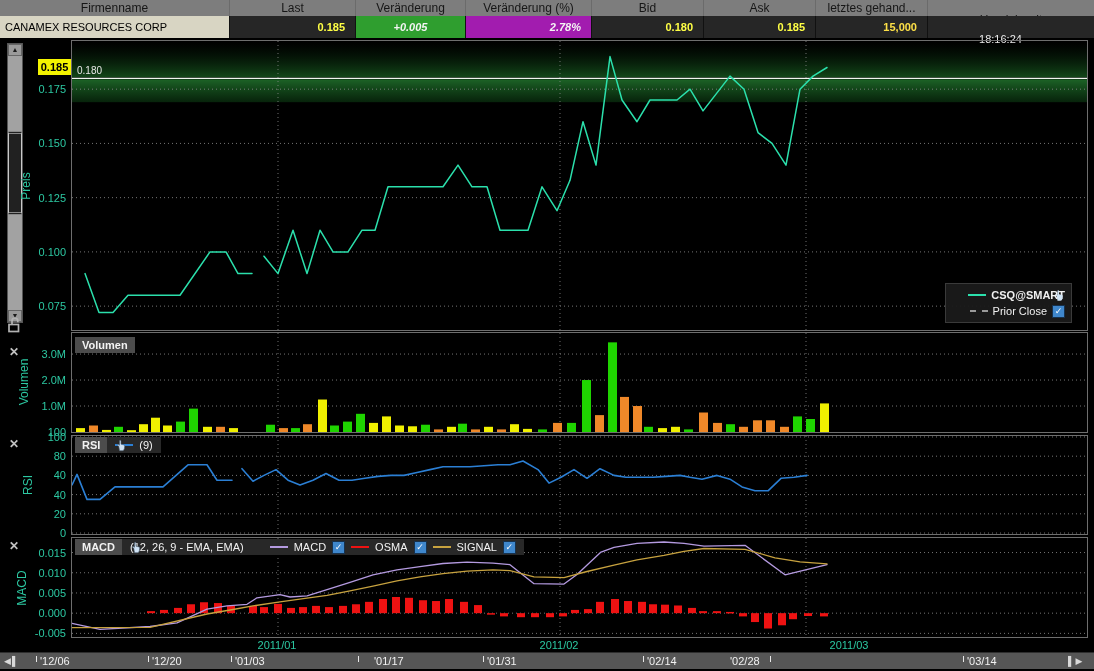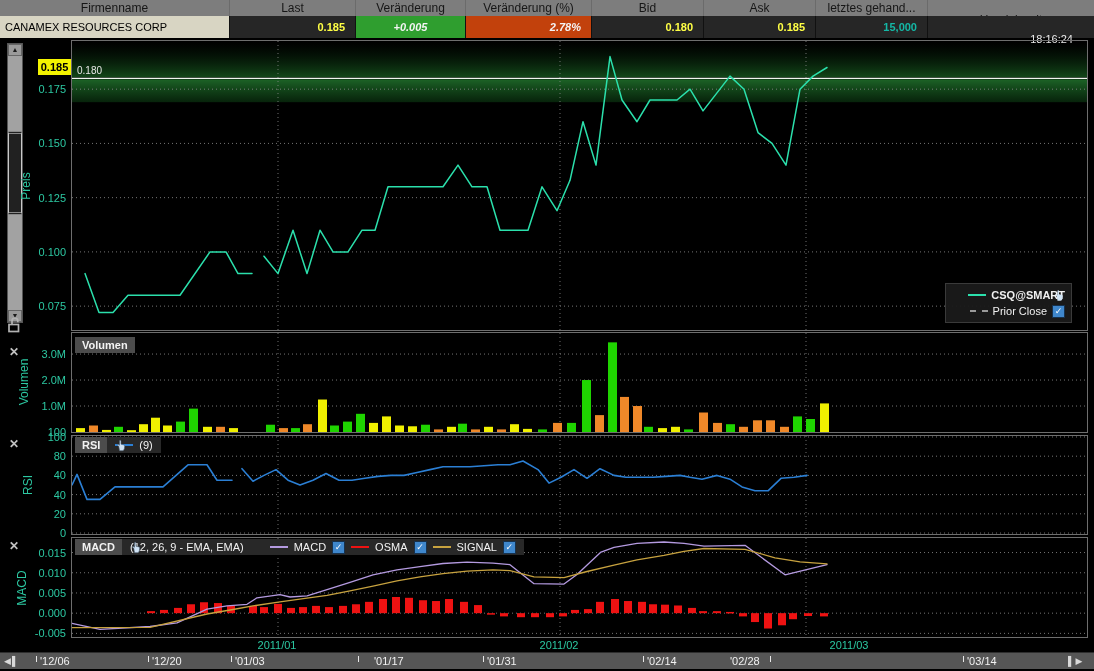--- a/index.html
+++ b/index.html
@@ -14,21 +14,21 @@
   .qvals .cell{font-size:11px;line-height:22px;font-weight:bold;box-sizing:border-box;
                border-right:1px solid #111;}
   .c0{width:230px;} .c1{width:126px;} .c2{width:110px;} .c3{width:126px;}
   .c4{width:112px;} .c5{width:112px;} .c6{width:112px;} .c7{width:166px;border-right:none!important;margin-top:12px;}
   .name-cell{background:#d8d5c3;color:#000;font-weight:normal!important;font-size:12.5px;
              padding-left:5px;text-align:left;white-space:nowrap;overflow:hidden;}
   .yellow-cell{color:#ffff45;text-align:right;padding-right:10px;}
   .green-cell{background:#2f9e2f;color:#f4f4f4;font-style:italic;}
   .center{text-align:center;}
   .right{text-align:right;padding-right:10px;}
-  .time-cell{color:#e9e9e9;text-align:right;padding-right:21px;font-weight:normal!important;}
+  .time-cell{color:#e9e9e9;text-align:center;padding-right:21px;font-weight:normal!important;}
   
   .axis-title{position:absolute;transform:translate(-50%,-50%) rotate(-90deg);
               color:var(--axis);font-size:12px;white-space:nowrap;}
   .ytick{position:absolute;left:0;width:66px;text-align:right;color:var(--axis);
          font-size:11px;line-height:14px;}
   .month-label{position:absolute;transform:translateX(-50%);color:var(--axis);
                font-size:11px;top:639px;}
   .close-x{position:absolute;left:7px;width:14px;height:14px;color:#c2c2c2;
            font-size:12px;font-weight:bold;line-height:14px;text-align:center;cursor:default;}
   
@@ -78,24 +78,24 @@
   <div class="cell c3">Veränderung (%)</div>
   <div class="cell c4">Bid</div>
   <div class="cell c5">Ask</div>
   <div class="cell c6">letztes gehand...</div>
   <div class="cell c7">Handelszeit</div>
 </div>
 <div class="qrow qvals">
   <div class="cell c0 name-cell">CANAMEX RESOURCES CORP</div>
   <div class="cell c1 yellow-cell" style="color: rgb(255, 255, 69);">0.185</div>
   <div class="cell c2 green-cell center" style="background: rgb(47, 158, 47);">+0.005</div>
-  <div class="cell c3 green-cell right" style="background: #c2410c;">2.78%</div>
+  <div class="cell c3 green-cell right" style="background: #a21caf;">2.78%</div>
   <div class="cell c4 yellow-cell" style="color: rgb(255, 255, 69);">0.180</div>
   <div class="cell c5 yellow-cell" style="color: rgb(255, 255, 69);">0.185</div>
-  <div class="cell c6 yellow-cell" style="color: #14b8a6;">15,000</div>
+  <div class="cell c6 yellow-cell" style="color: #fde047;">15,000</div>
   <div class="cell c7 time-cell">18:16:24</div>
 </div>
 
 <div id="vscroll">
   <div class="sb-btn" id="sb-up">▲</div>
   <div id="sb-thumb"></div>
   <div class="sb-btn" id="sb-down">▼</div>
 </div>
 <svg class="lock-icon" viewBox="0 0 15 16">
   <rect x="2" y="7.5" width="9.5" height="7" fill="none" stroke="#b2b2b2" stroke-width="1.7"></rect>

